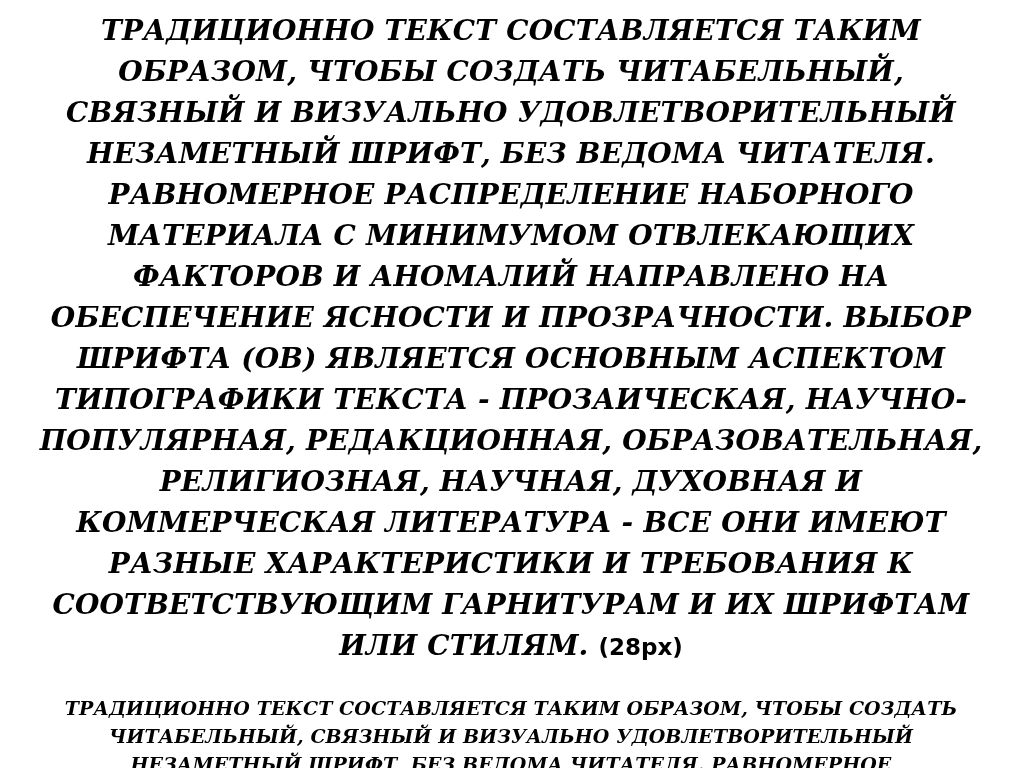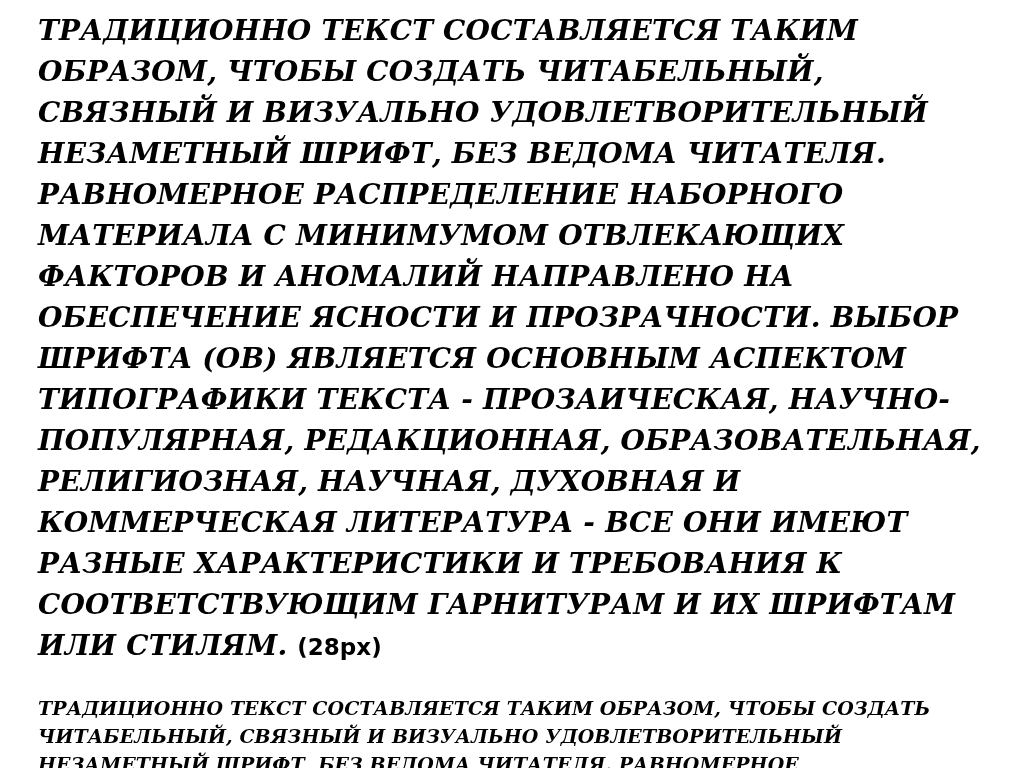--- a/index.html
+++ b/index.html
@@ -13,20 +13,21 @@
   body {
     font-family: "DejaVu Serif", serif;
     color: #000000;
   }
   .page {
     width: 1024px;
     height: 768px;
     box-sizing: border-box;
     padding: 10px 40px 0 38px;
     overflow: hidden;
+    text-align: center;
   }
   .specimen-large {
     font-family: "DejaVu Serif", serif;
     font-style: italic;
     font-weight: 700;
     font-size: 28px;
     line-height: 41px;
     letter-spacing: 0.2px;
     text-transform: uppercase;
     margin: 0;

